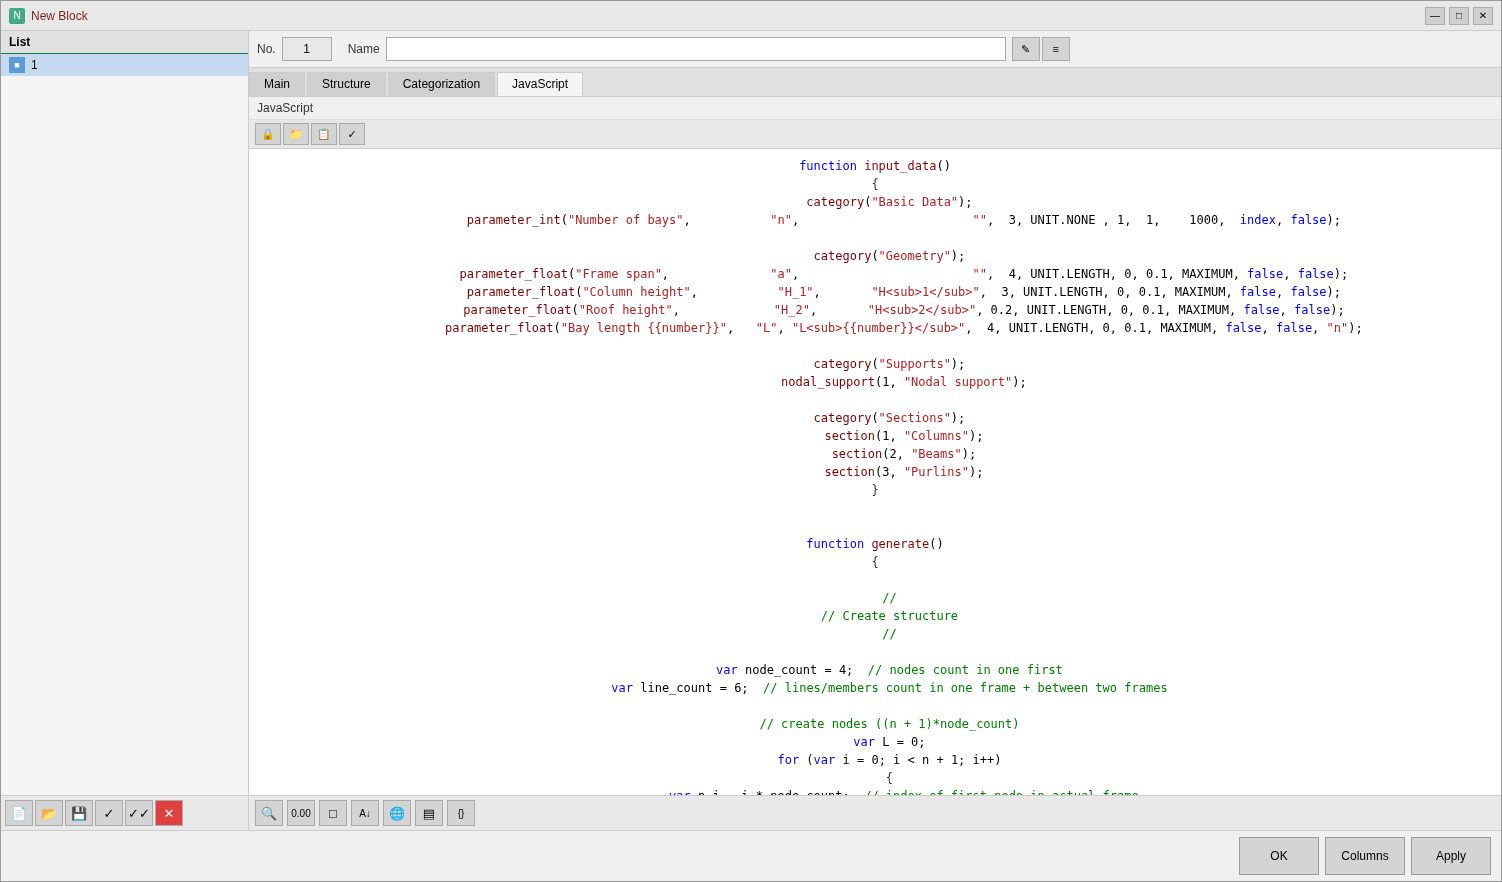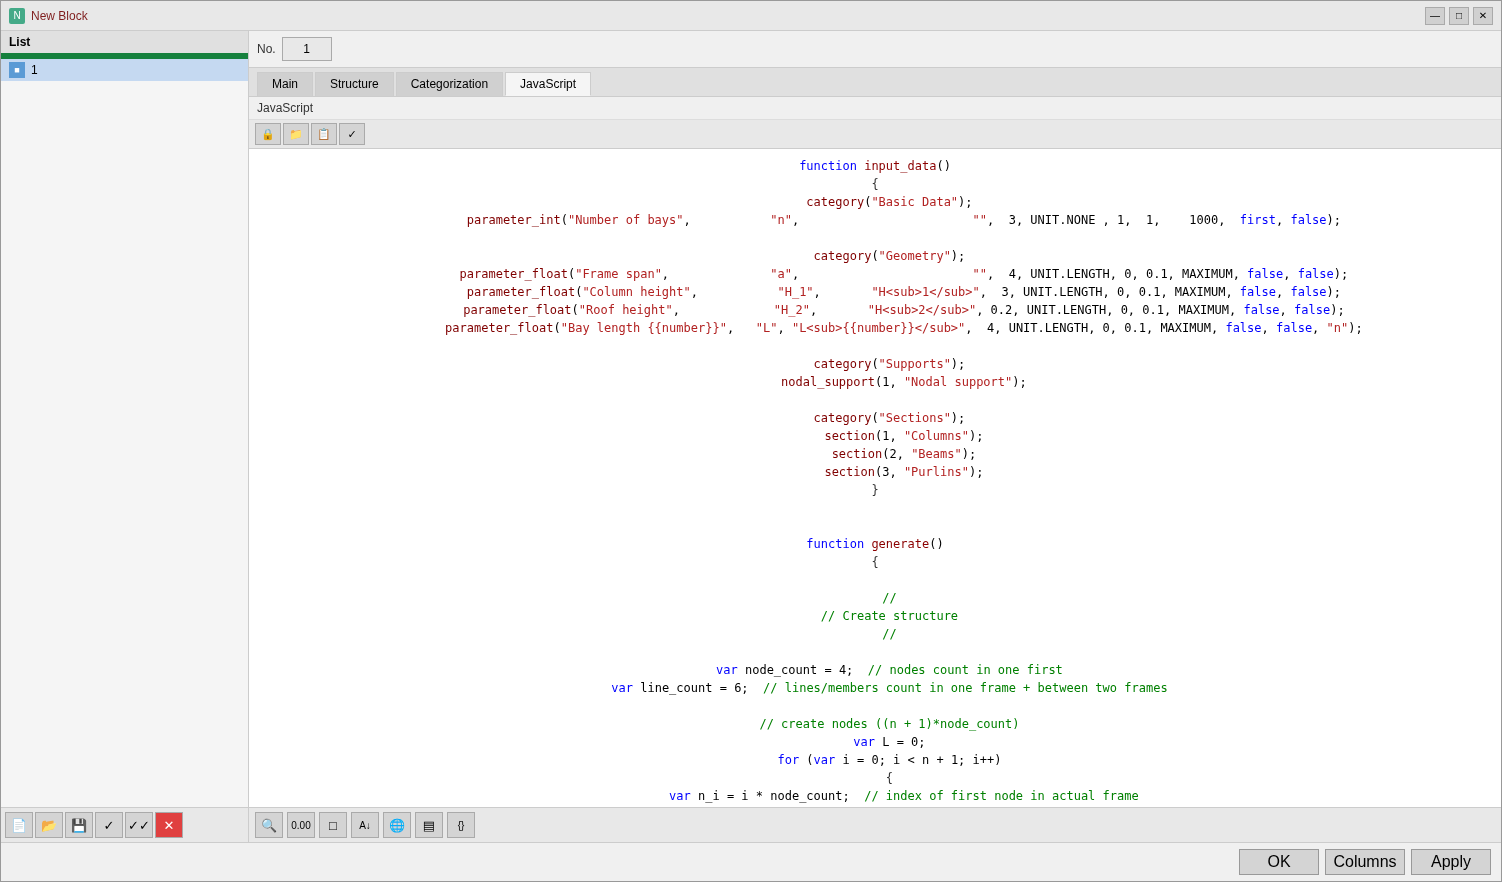--- a/index.html
+++ b/index.html
@@ -86,21 +86,21 @@
       display: flex;
       flex-direction: column;
       flex-shrink: 0;
     }
 
     .list-header {
       background: #e0e0e0;
       padding: 4px 8px;
       font-weight: bold;
       font-size: 12px;
-      border-bottom: 6px solid #15803d;
+      border-bottom: 1px solid #15803d;
     }
 
     .list-content {
       flex: 1;
       overflow-y: auto;
     }
 
     .list-item {
       display: flex;
       align-items: center;
@@ -216,21 +216,21 @@
       font-size: 11px;
     }
 
     
     .tabs-bar {
       display: flex;
       background: #e0e0e0;
       border-bottom: 1px solid #ccc;
       flex-shrink: 0;
       padding-top: 4px;
-      padding-left: 8px;
+      padding-left: 0;
     }
 
     .tab {
       padding: 4px 14px;
       font-size: 12px;
       cursor: pointer;
       border: 1px solid #ccc;
       background: #d0d0d0;
       margin-right: 2px;
       border-bottom: none;
@@ -314,24 +314,24 @@
       align-items: center;
       padding: 6px 10px;
       gap: 6px;
       background: #f0f0f0;
       border-top: 1px solid #ccc;
       flex-shrink: 0;
     }
 
     .footer-btn {
       width: 80px;
-      height: 26px;
+      height: 38px;
       background: #d4d4d4;
       border: 1px solid #999;
-      font-size: 16px;
+      font-size: 12px;
       cursor: pointer;
       display: flex;
       align-items: center;
       justify-content: center;
     }
 
     
     .code-toolbar {
       display: flex;
       align-items: center;
@@ -391,20 +391,28 @@
       </div>
     </div>
 
     <div class="right-panel">
 
       <div class="name-row">
         <div class="name-field-group">
           <span class="field-label">No.</span>
           <input type="text" class="no-input" value="1" readonly="" style="">
         </div>
+        <div class="name-field-group">
+          <span class="field-label">Name</span>
+          <input type="text" class="name-input" value="" style="">
+          <div class="name-buttons">
+            <div class="name-btn">✎</div>
+            <div class="name-btn">≡</div>
+          </div>
+        </div>
       </div>
 
       <div class="tabs-bar">
         <div class="tab">Main</div>
         <div class="tab">Structure</div>
         <div class="tab">Categorization</div>
         <div class="tab active">JavaScript</div>
       </div>
 
       <div class="code-section">
@@ -414,21 +422,21 @@
           <div class="code-toolbar-btn">🔒</div>
           <div class="code-toolbar-btn">📁</div>
           <div class="code-toolbar-btn">📋</div>
           <div class="code-toolbar-btn">✓</div>
         </div>
 
         <div class="code-container">
 <pre><span class="kw">function</span> <span class="fn">input_data</span>()
 <span class="plain">{</span>
     <span class="method">category</span>(<span class="str">"Basic Data"</span>);
-        <span class="method">parameter_int</span>(<span class="str">"Number of bays"</span>,           <span class="str">"n"</span>,                        <span class="str">""</span>,  3, UNIT.NONE , 1,  1,    1000,  <span class="kw">first</span>, <span class="kw">false</span>);
+        <span class="method">parameter_int</span>(<span class="str">"Number of bays"</span>,           <span class="str">"n"</span>,                        <span class="str">""</span>,  3, UNIT.NONE , 1,  1,    1000,  <span class="kw">index</span>, <span class="kw">false</span>);
 
     <span class="method">category</span>(<span class="str">"Geometry"</span>);
         <span class="method">parameter_float</span>(<span class="str">"Frame span"</span>,              <span class="str">"a"</span>,                        <span class="str">""</span>,  4, UNIT.LENGTH, 0, 0.1, MAXIMUM, <span class="kw">false</span>, <span class="kw">false</span>);
         <span class="method">parameter_float</span>(<span class="str">"Column height"</span>,           <span class="str">"H_1"</span>,       <span class="str">"H&lt;sub&gt;1&lt;/sub&gt;"</span>,  3, UNIT.LENGTH, 0, 0.1, MAXIMUM, <span class="kw">false</span>, <span class="kw">false</span>);
         <span class="method">parameter_float</span>(<span class="str">"Roof height"</span>,             <span class="str">"H_2"</span>,       <span class="str">"H&lt;sub&gt;2&lt;/sub&gt;"</span>, 0.2, UNIT.LENGTH, 0, 0.1, MAXIMUM, <span class="kw">false</span>, <span class="kw">false</span>);
         <span class="method">parameter_float</span>(<span class="str">"Bay length {{number}}"</span>,   <span class="str">"L"</span>, <span class="str">"L&lt;sub&gt;{{number}}&lt;/sub&gt;"</span>,  4, UNIT.LENGTH, 0, 0.1, MAXIMUM, <span class="kw">false</span>, <span class="kw">false</span>, <span class="str">"n"</span>);
 
     <span class="method">category</span>(<span class="str">"Supports"</span>);
         <span class="method">nodal_support</span>(1, <span class="str">"Nodal support"</span>);
 

